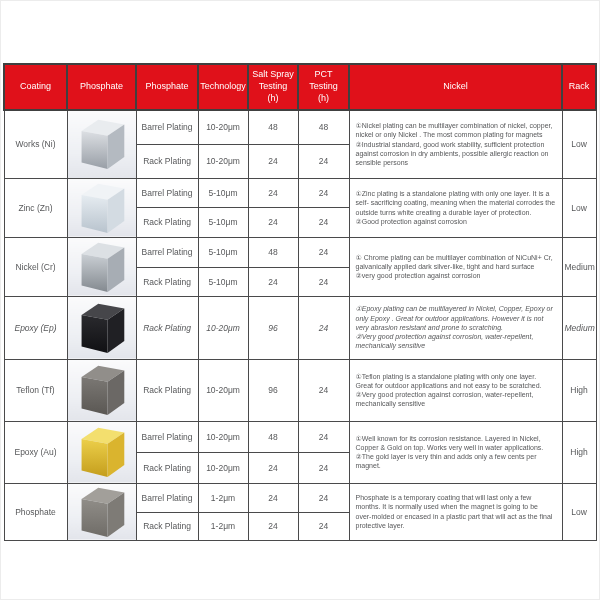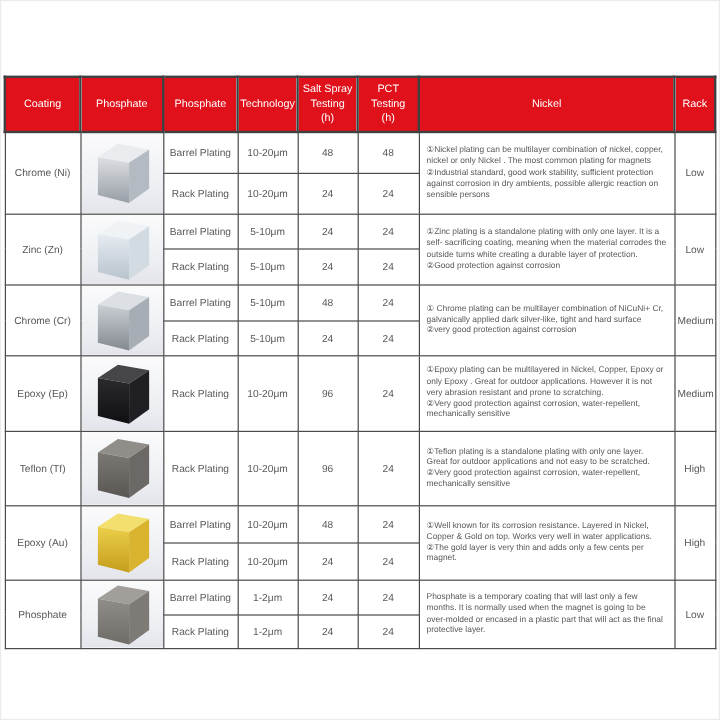--- a/index.html
+++ b/index.html
@@ -41,21 +41,21 @@
 Testing
 (h)</th>
         <th>PCT Testing
 (h)</th>
         <th>Nickel</th>
         <th>Rack</th>
       </tr>
     </thead>
     <tbody>
         <tr style="height: 34px;">
-          <td rowspan="2">Chrome (Ni)</td>
+          <td rowspan="2">Works (Ni)</td>
           <td rowspan="2" class="appearance">
             <div class="cube-wrap">
               <svg width="52" height="56" viewBox="0 0 56 60">
                 <defs>
                   <linearGradient id="cg0" x1="0" y1="0" x2="0" y2="1">
                     <stop offset="0" stop-color="#dcdfe3"></stop>
                     <stop offset="1" stop-color="#989ea6"></stop>
                   </linearGradient>
                 </defs>
                 <polygon points="6,16 24,4 52,9 34,21" fill="#e9ecef"></polygon>
@@ -103,21 +103,21 @@
 ②Good protection against corrosion</td>
           <td rowspan="2">Low</td>
         </tr>
         <tr style="height: 30px;">
           <td>Rack Plating</td>
           <td>5-10μm</td>
           <td>24</td>
           <td>24</td>
         </tr>
         <tr style="height: 30px;">
-          <td rowspan="2">Chrome (Cr)</td>
+          <td rowspan="2">Nickel (Cr)</td>
           <td rowspan="2" class="appearance">
             <div class="cube-wrap">
               <svg width="52" height="56" viewBox="0 0 56 60">
                 <defs>
                   <linearGradient id="cg2" x1="0" y1="0" x2="0" y2="1">
                     <stop offset="0" stop-color="#cacfd4"></stop>
                     <stop offset="1" stop-color="#83898f"></stop>
                   </linearGradient>
                 </defs>
                 <polygon points="6,16 24,4 52,9 34,21" fill="#dce0e4"></polygon>
@@ -133,21 +133,21 @@
           <td rowspan="2" class="feature">① Chrome plating can be multilayer combination of NiCuNi+ Cr, galvanically applied dark silver-like, tight and hard surface
 ②very good protection against corrosion</td>
           <td rowspan="2">Medium</td>
         </tr>
         <tr style="height: 29px;">
           <td>Rack Plating</td>
           <td>5-10μm</td>
           <td>24</td>
           <td>24</td>
         </tr>
-        <tr style="height: 63px;">
+        <tr style="height: 63px; font-style: italic;">
           <td rowspan="1">Epoxy (Ep)</td>
           <td rowspan="1" class="appearance">
             <div class="cube-wrap">
               <svg width="52" height="56" viewBox="0 0 56 60">
                 <defs>
                   <linearGradient id="cg3" x1="0" y1="0" x2="0" y2="1">
                     <stop offset="0" stop-color="#2a2a2e"></stop>
                     <stop offset="1" stop-color="#101013"></stop>
                   </linearGradient>
                 </defs>

